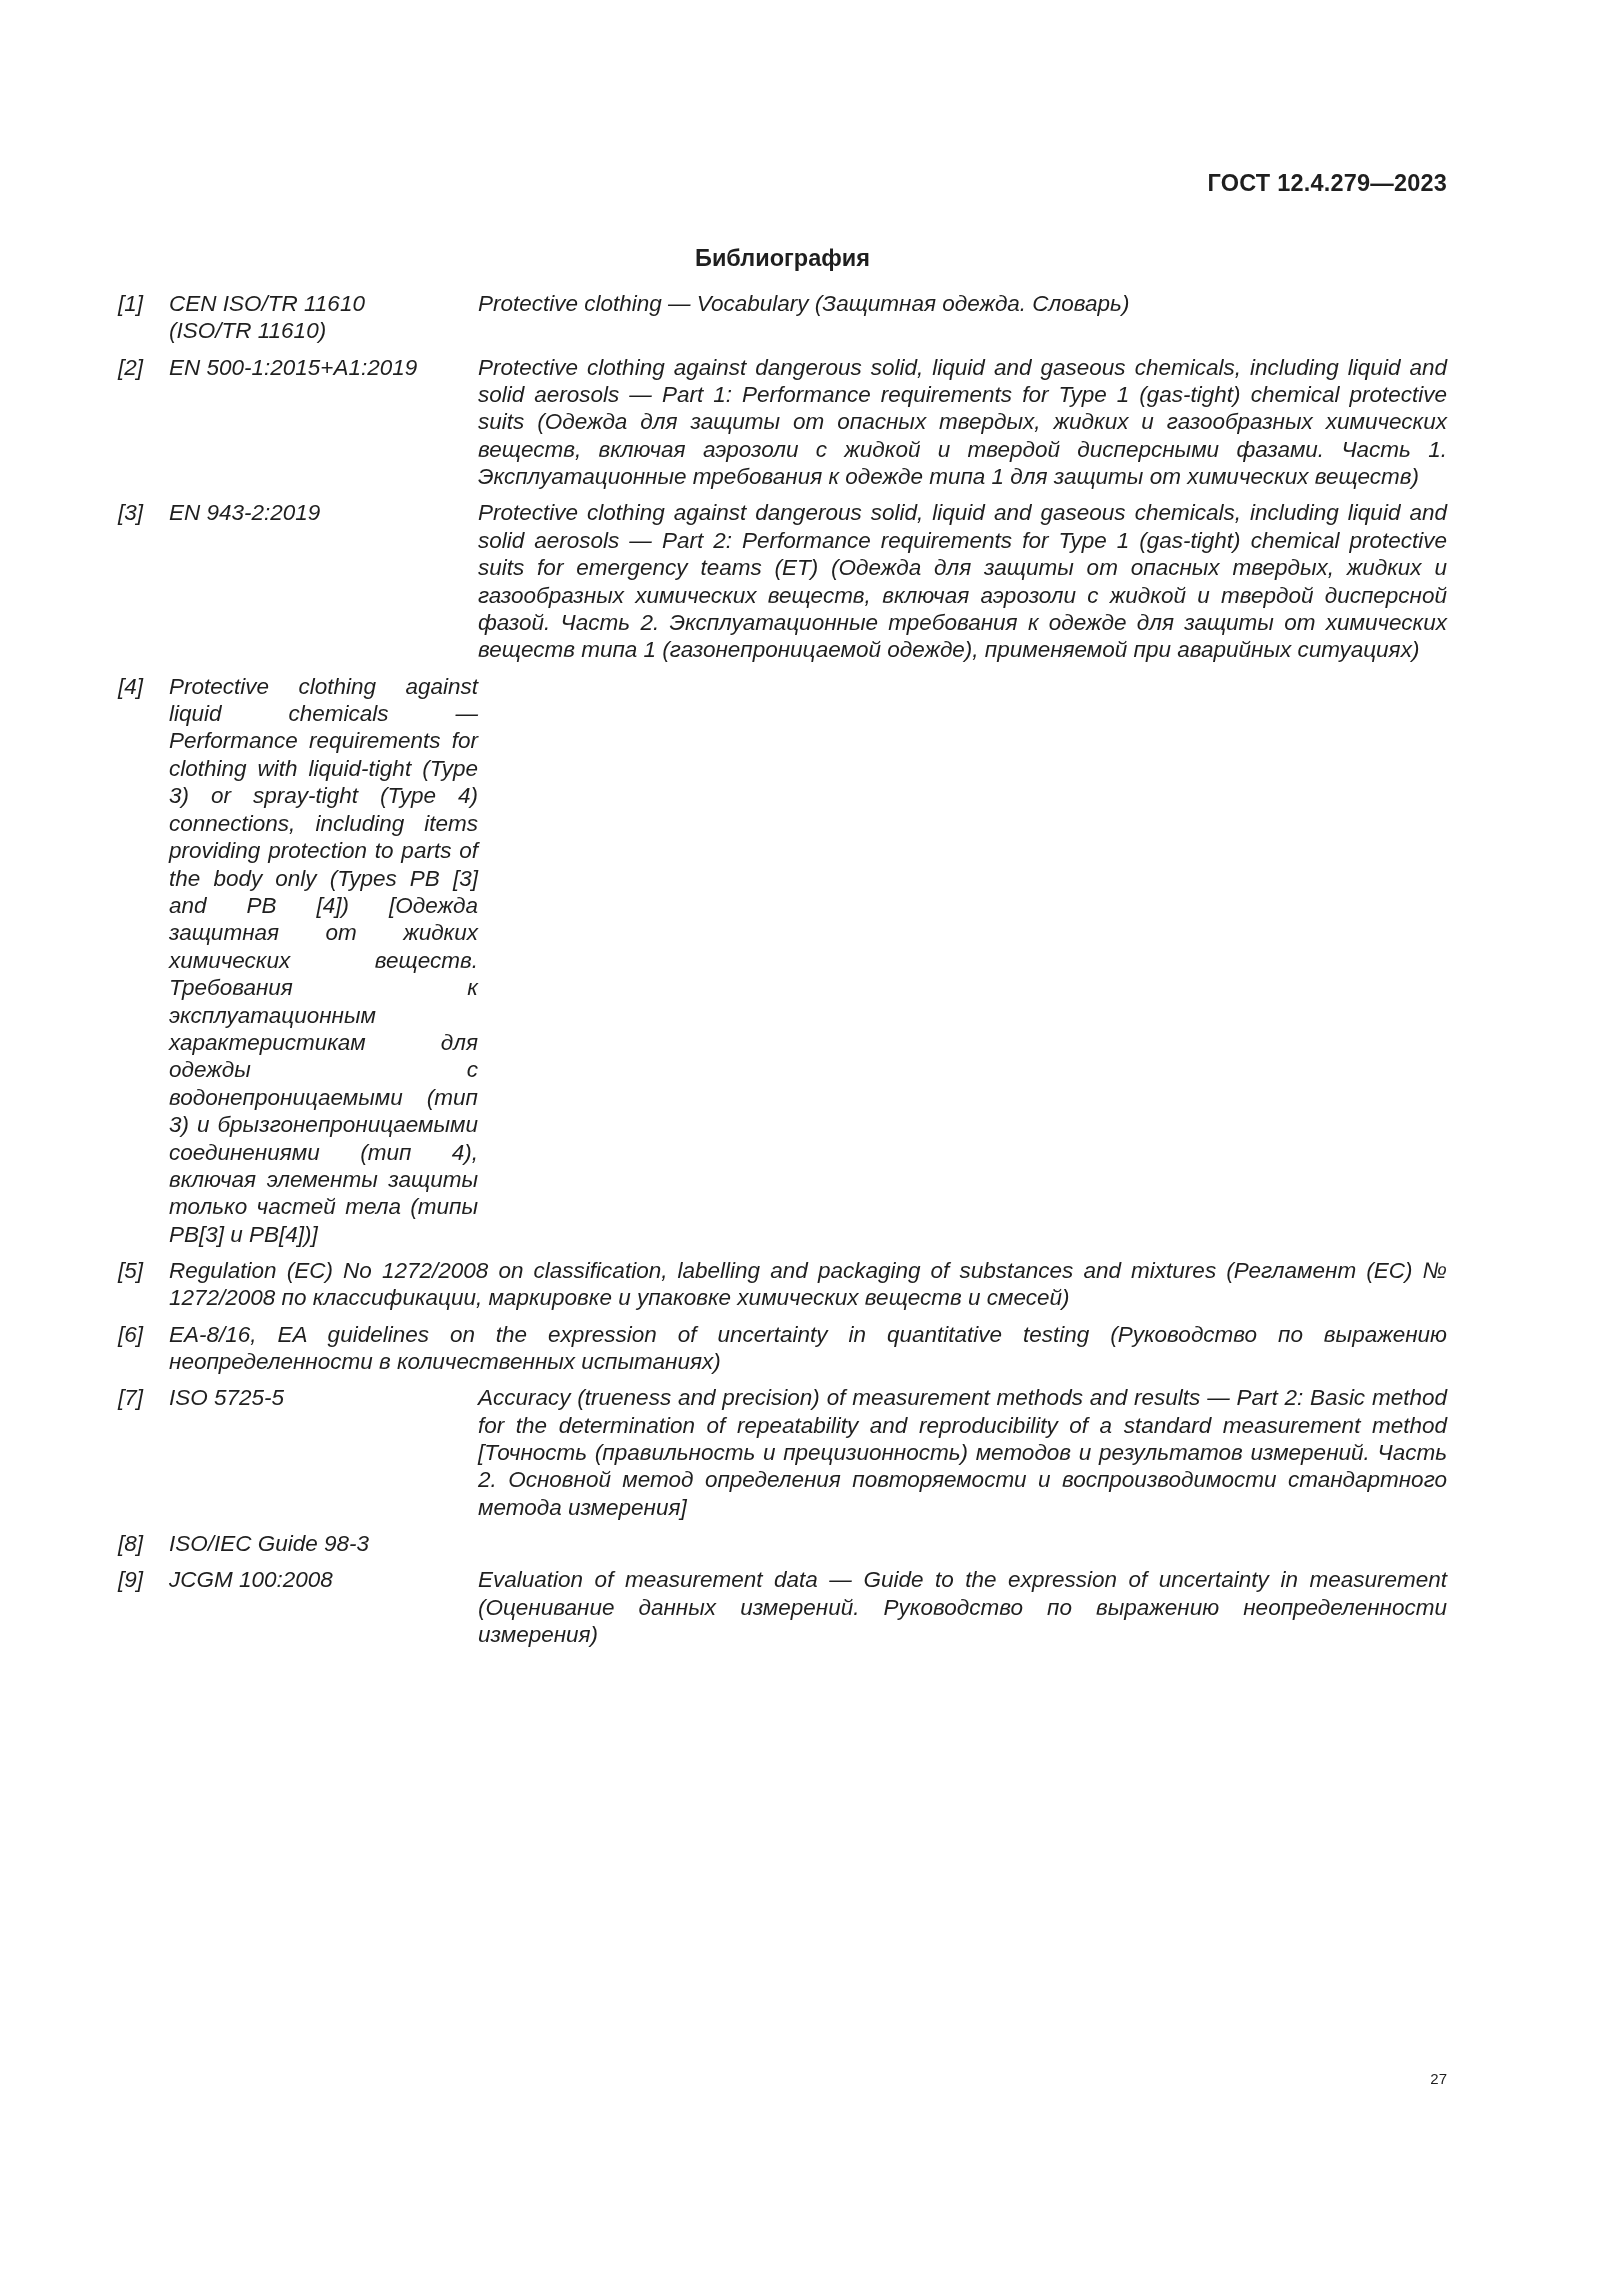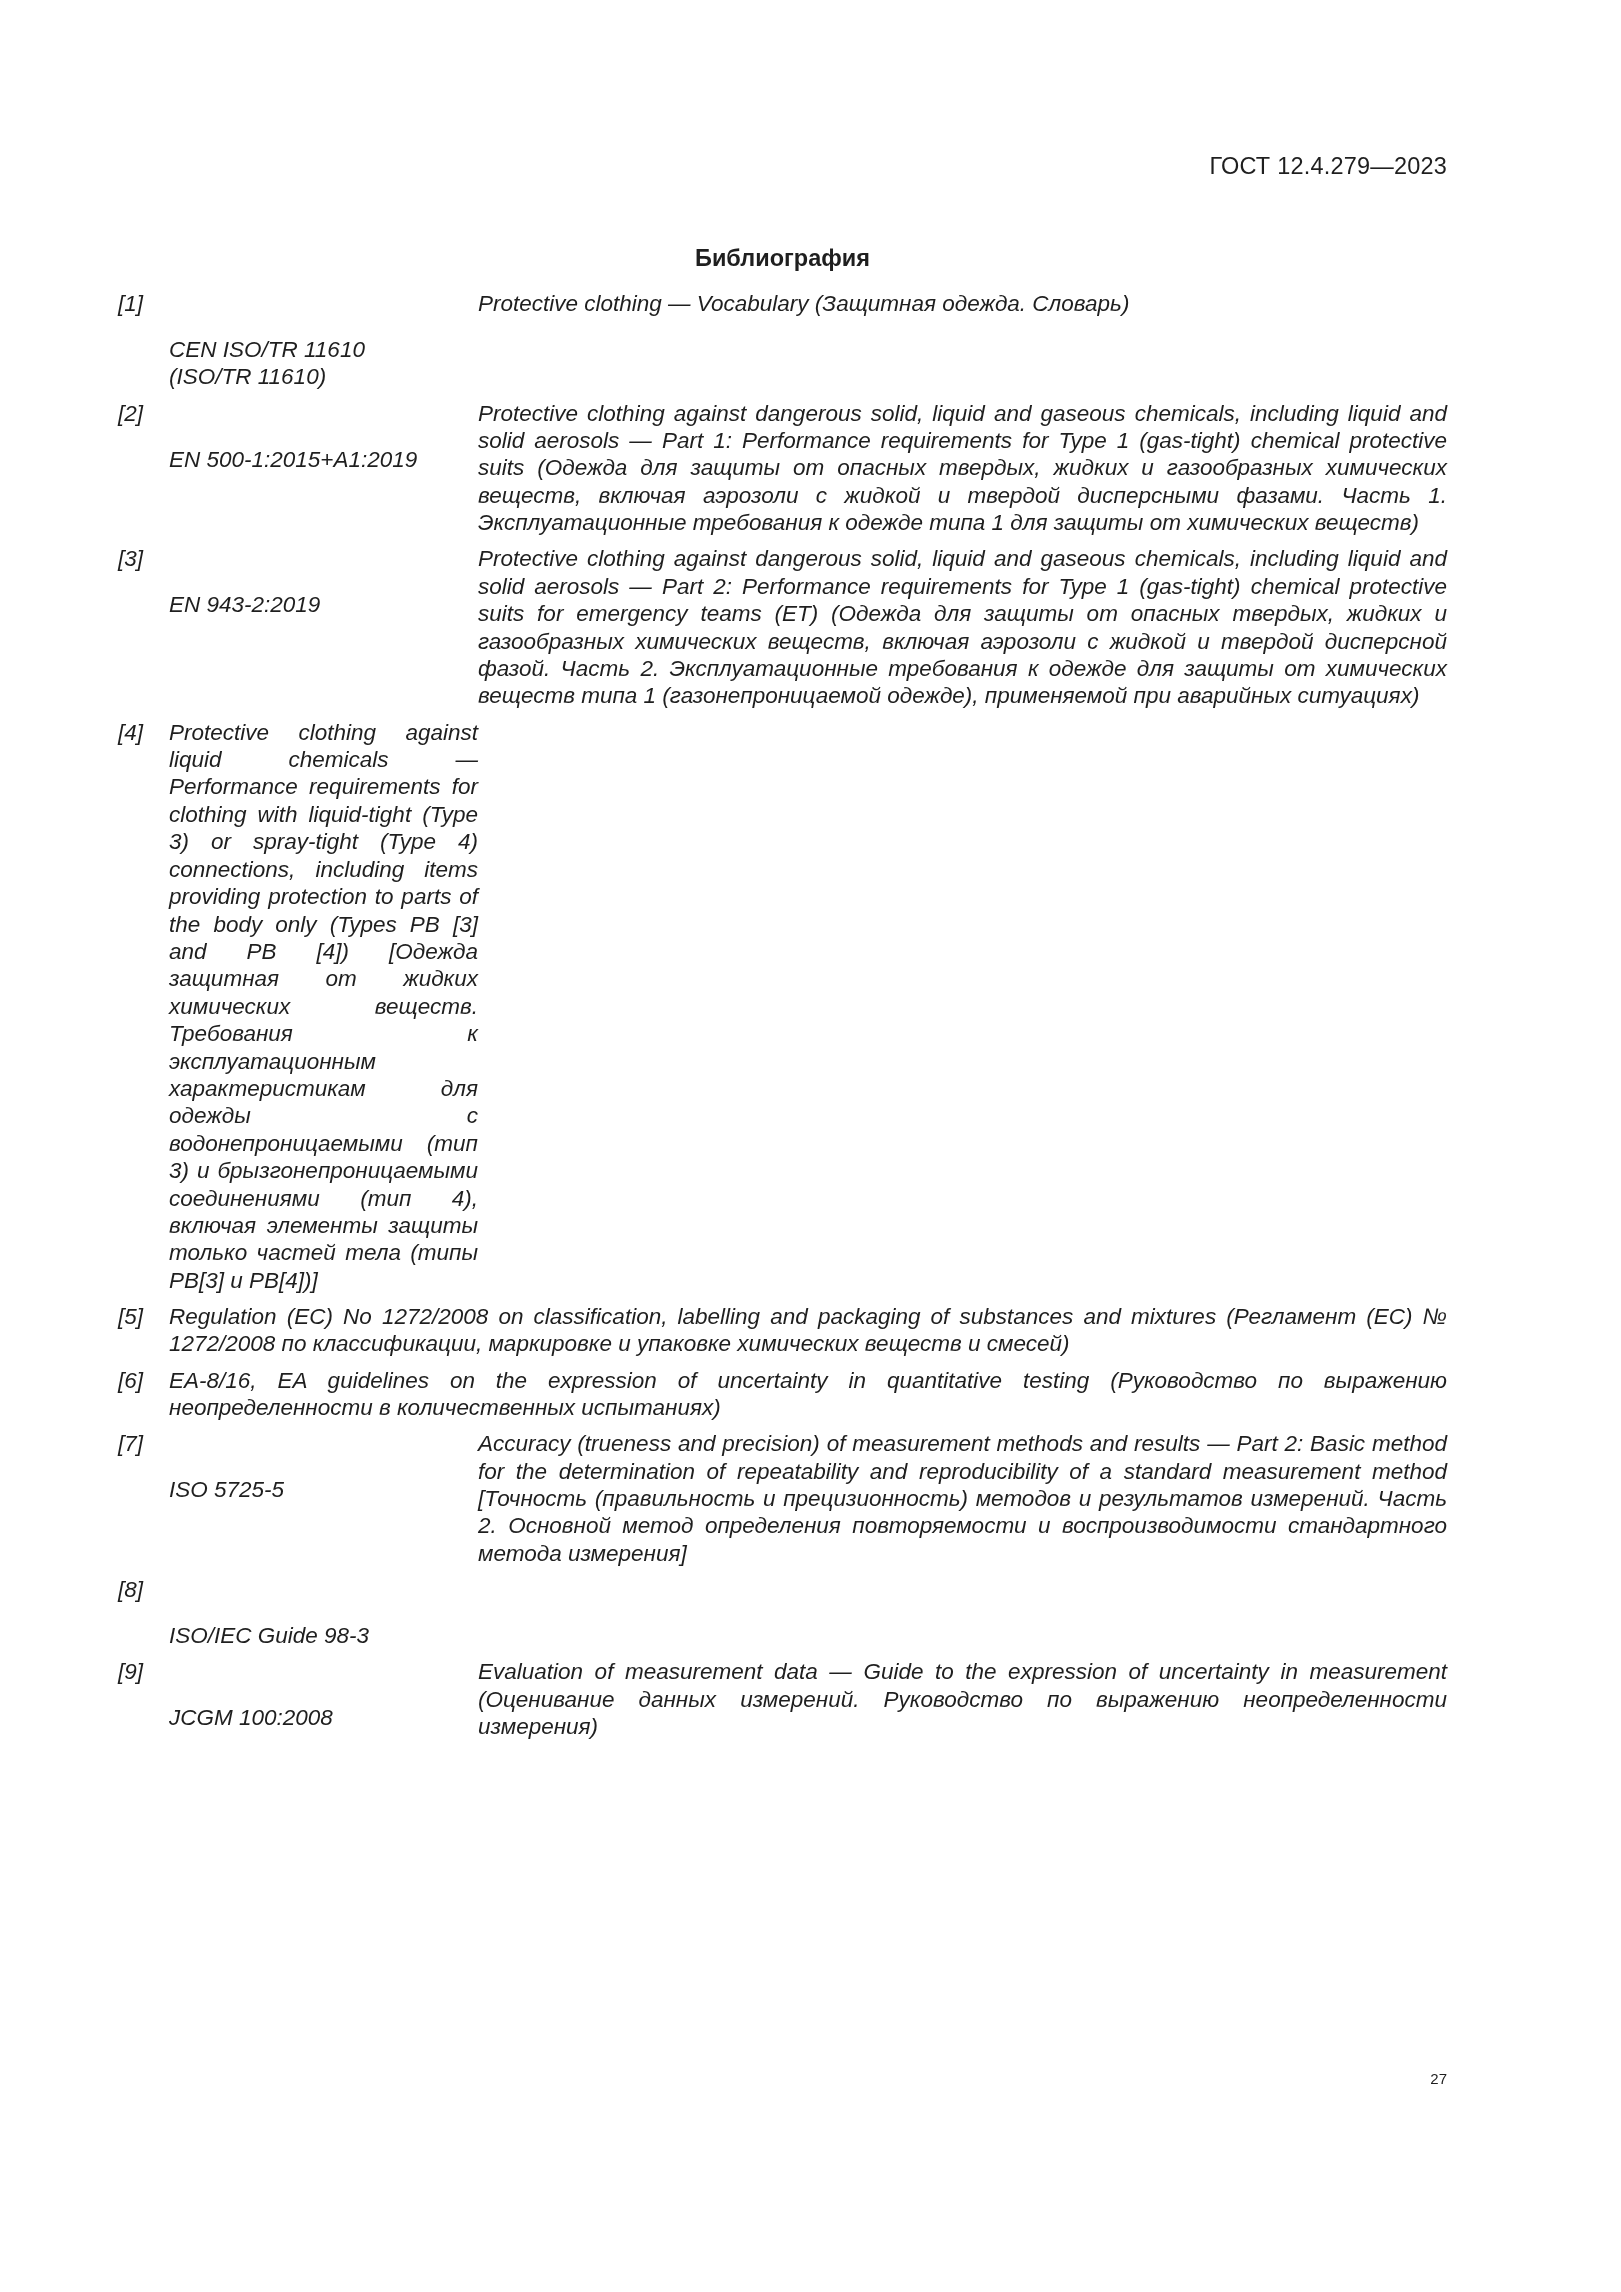--- a/index.html
+++ b/index.html
@@ -11,26 +11,26 @@
     position: relative;
     width: 1621px;
     height: 2293px;
     background: #ffffff;
     font-family: "Liberation Sans", sans-serif;
     color: #1f1f1f;
     overflow: hidden;
   }
   .doc-header {
     position: absolute;
-    top: 153px;
+    top: 170px;
     left: 118px;
     right: 174px;
     text-align: right;
     font-size: 23.5px;
-    font-weight: normal;
+    font-weight: bold;
     letter-spacing: 0.2px;
   }
   .doc-title {
     position: absolute;
     top: 223px;
     left: 118px;
     right: 174px;
     text-align: center;
     font-size: 23.5px;
     font-weight: bold;
@@ -52,21 +52,20 @@
   }
   .entry.full {
     grid-template-columns: 51px 1fr;
   }
   .entry .ref {
     padding-right: 5.9px;
   }
   .entry .code {
     white-space: pre-line;
     padding-right: 13.7px;
-    margin-top: 46px;
   }
   .entry .text {
     text-align: justify;
   }
   .page-number {
     position: absolute;
     top: 2070px;
     right: 174px;
     font-size: 15px;
     font-style: normal;

